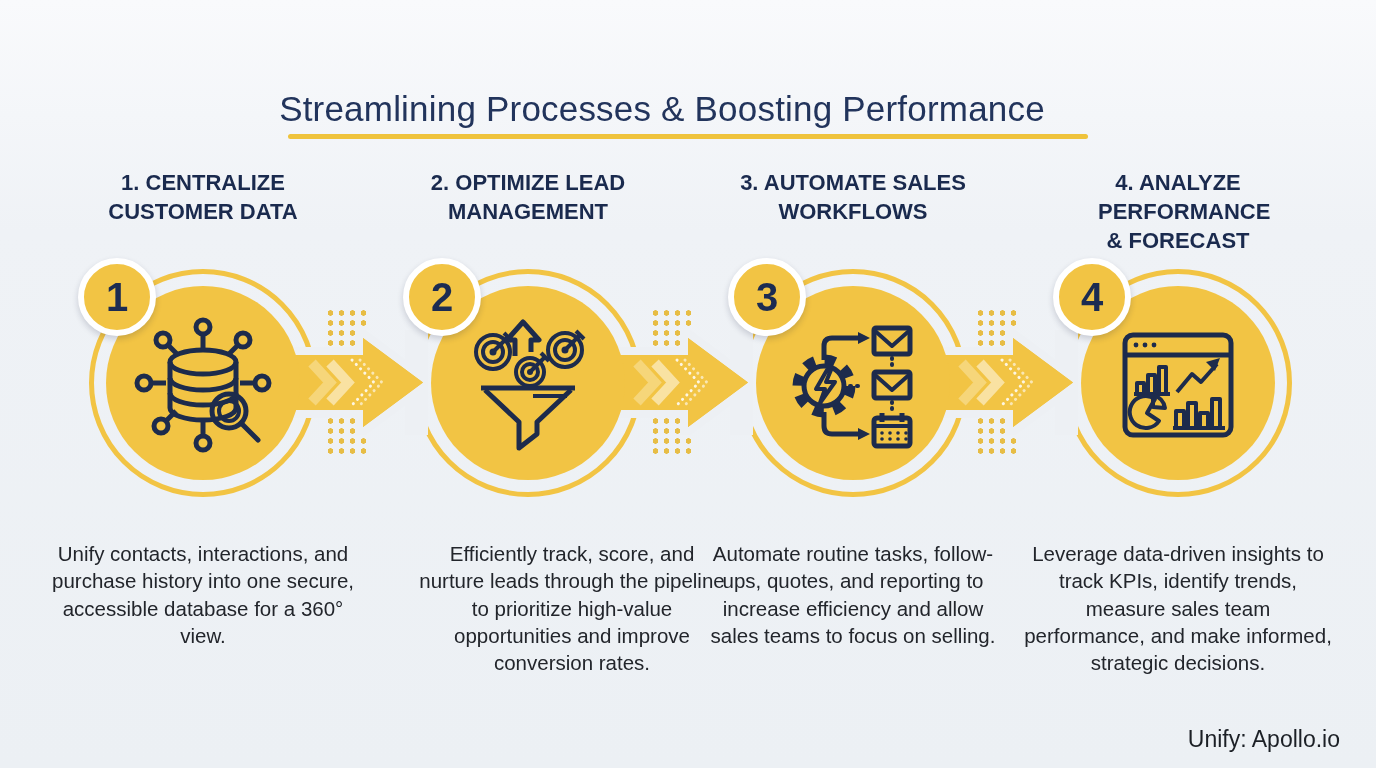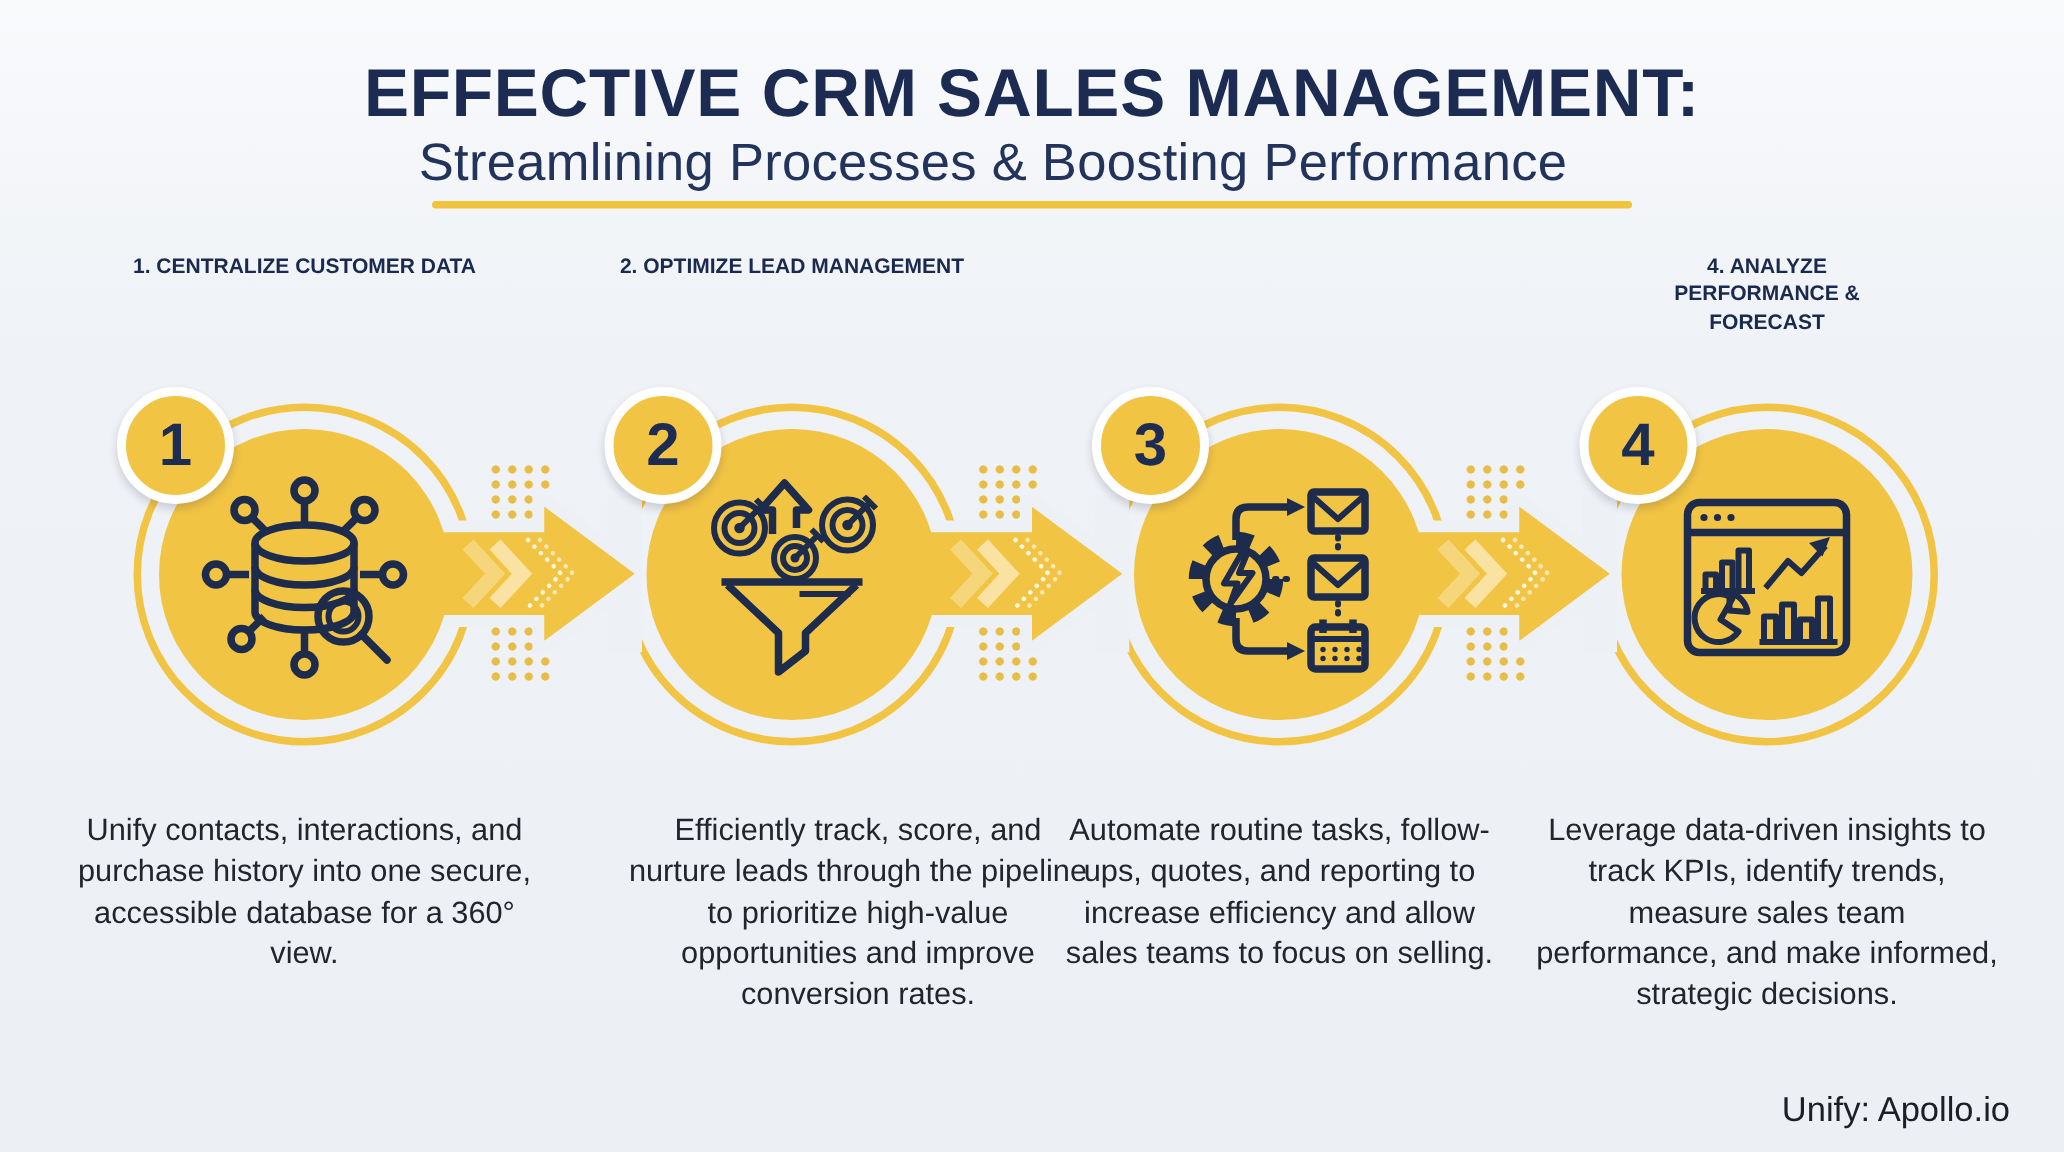--- a/index.html
+++ b/index.html
@@ -21,21 +21,21 @@
     font-size:35px;font-weight:500;letter-spacing:.2px;color:#22345c;
   }
   .divider{
     position:absolute;top:134px;left:288px;width:800px;height:5px;
     background:#efc33c;border-radius:3px;
   }
 
   
   .step-title{
     position:absolute;top:168px;text-align:center;
-    font-size:14px;font-weight:700;line-height:1.32;color:#1a2a4e;
+    font-size:22px;font-weight:700;line-height:1.32;color:#1a2a4e;
   }
 
   
   .ring{
     position:absolute;width:218px;height:218px;border-radius:50%;
     border:5px solid #f2c444;top:269px;z-index:1;
   }
   .inner-circle{
     position:absolute;width:194px;height:194px;border-radius:50%;
     background:#f2c444;top:286px;z-index:3;
@@ -71,26 +71,26 @@
 
   svg .ln{stroke:#1d2b4c;stroke-width:5;fill:none;stroke-linejoin:round;}
   svg .ln4{stroke:#1d2b4c;stroke-width:4;fill:none;stroke-linejoin:round;}
   svg .fillnavy{fill:#1d2b4c;stroke:none;}
 </style>
 </head>
 <body>
 
 <div class="canvas">
 
-  <div class="title">EFFECTIVE CRM SALES MANAGEMENT:</div>
   <div class="subtitle">Streamlining Processes &amp; Boosting Performance</div>
   <div class="divider"></div>
 
   <div class="step-title" style="left:63px;width:280px;">1. CENTRALIZE CUSTOMER DATA</div>
   <div class="step-title" style="left:388px;width:280px;text-align:center;">2. OPTIMIZE LEAD MANAGEMENT</div>
+  <div class="step-title" style="left:713px;width:280px;">3. AUTOMATE SALES WORKFLOWS</div>
   <div class="step-title" style="left:1098px;width:160px;">4. ANALYZE PERFORMANCE &amp; FORECAST</div>
 
   <div class="ring" style="left:89px;"></div>
   <div class="ring" style="left:414px;"></div>
   <div class="ring" style="left:739px;"></div>
   <div class="ring" style="left:1064px;"></div>
 
   <div class="dots" style="left:325px;top:308px;"></div>
   <div class="dots" style="left:325px;top:416px;"></div>
   <div class="dots" style="left:650px;top:308px;"></div>

